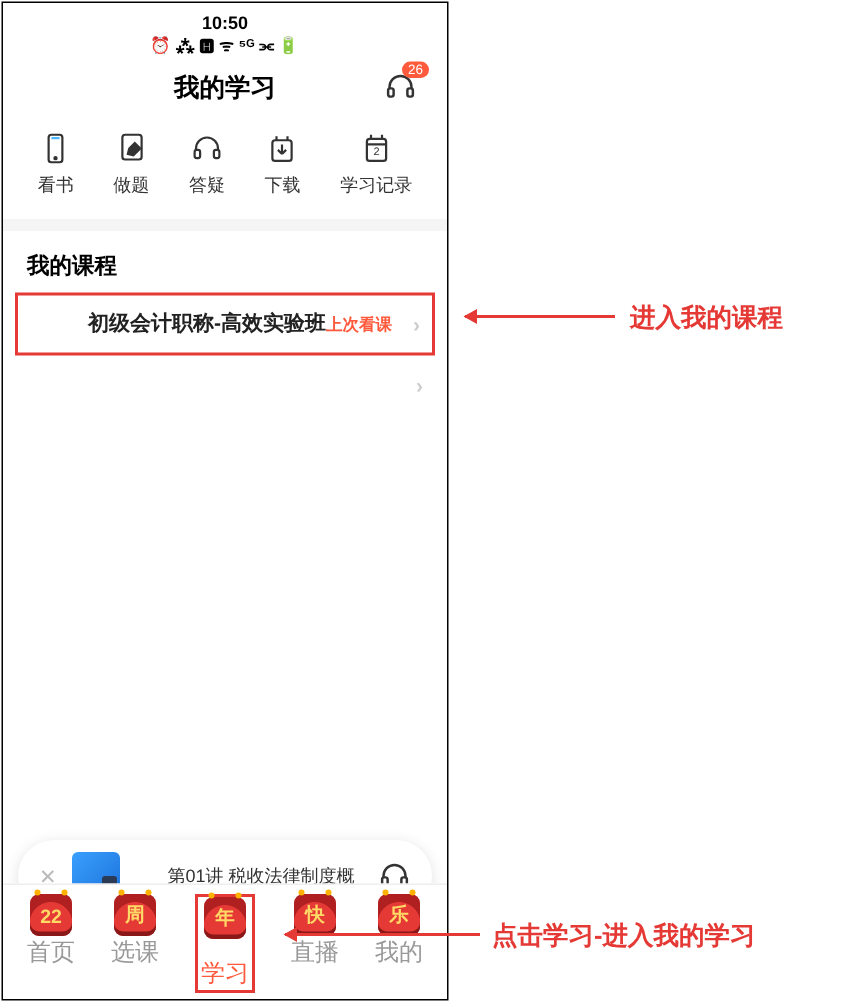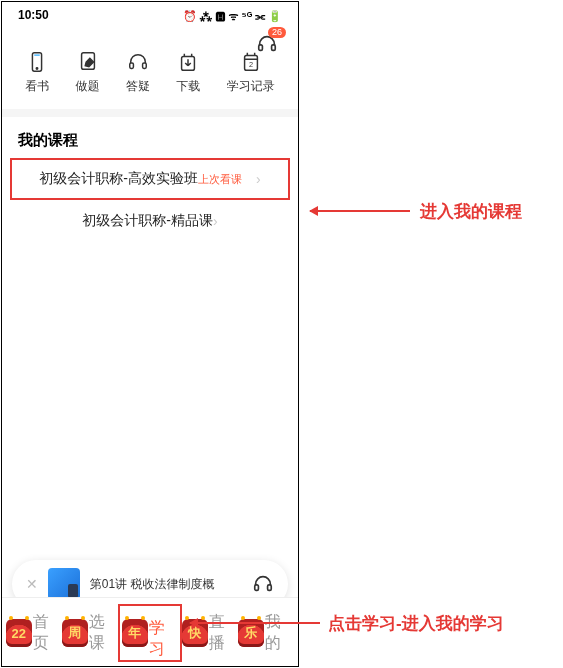--- a/index.html
+++ b/index.html
@@ -16,23 +16,25 @@
       height: 666px;
       border: 1px solid #000;
       position: absolute;
       left: 1px;
       top: 1px;
       background: #fff;
     }
     .status-bar {
       display: flex;
       justify-content: space-between;
+      align-items: center;
       padding: 6px 16px 2px;
       font-size: 12px;
       font-weight: 600;
+      flex-direction: column;
     }
     .status-icons { display: flex; gap: 2px; align-items: center; font-size: 11px; }
     .header {
       display: flex;
       align-items: center;
       justify-content: center;
       padding: 8px 16px 10px;
       position: relative;
     }
     .header-title { font-size: 17px; font-weight: 700; }
@@ -76,22 +78,23 @@
       background: #f5f5f5;
     }
     .section-title {
       padding: 14px 16px 8px;
       font-size: 15px;
       font-weight: 600;
     }
     .course-item {
       display: flex;
       align-items: center;
-      justify-content: center;
+      justify-content: flex-end;
       padding: 12px 16px;
+      font-weight: bold;
     }
     .course-item.highlighted {
       border: 2px solid #e53935;
       margin: 0 8px;
       padding: 10px 8px;
     }
     .course-name { font-size: 14px; color: #222; }
     .course-tag {
       font-size: 11px;
       color: #ff5a3c;
@@ -115,38 +118,38 @@
     }
     .close-x { font-size: 14px; color: #bbb; }
     .thumb {
       width: 32px;
       height: 32px;
       background: linear-gradient(135deg,#3aa0ff,#1b6fd8);
       border-radius: 4px;
       position: relative;
     }
     .thumb::after{content:"";position:absolute;right:2px;bottom:2px;width:10px;height:14px;background:#2b3a55;border-radius:2px;}
-    .player-text { flex: 1; }
+    .player-text { flex: 1; margin-left: 22px; }
     .player-title { font-size: 12px; color: #333; }
     .player-time { font-size: 10px; color: #999; }
     .headphone-btn { width: 22px; height: 22px; }
     .bottom-nav {
       position: absolute;
       bottom: 0;
       left: 0;
       right: 0;
       display: flex;
       justify-content: space-around;
       padding: 6px 4px 4px;
       border-top: 1px solid #eee;
       background: #fff;
     }
     .nav-item {
       display: flex;
-      flex-direction: row;
+      flex-direction: column;
       align-items: center;
       gap: 1px;
     }
     .nav-item.highlighted {
       border: 2px solid #e53935;
       padding: 0 2px;
     }
     .nav-icon {
       width: 28px;
       height: 28px;
@@ -187,20 +190,21 @@
 </head>
 <body>
 
 <div class="phone-frame">
   <div class="status-bar">
     <span>10:50</span>
     <span class="status-icons">⏰ ⁂ 🅷 ᯤ ⁵ᴳ ⫘ 🔋</span>
   </div>
 
   <div class="header">
+    <span class="header-title">我的学习</span>
     <div class="header-icon">
       <svg width="22" height="22" viewBox="0 0 24 24" fill="none" stroke="#333" stroke-width="1.8">
           <path d="M4 13v-1a8 8 0 0 1 16 0v1"></path>
           <rect x="3" y="13" width="4" height="6" rx="1.5"></rect>
           <rect x="17" y="13" width="4" height="6" rx="1.5"></rect>
         </svg>
       <span class="badge">26</span>
     </div>
   </div>
 
@@ -263,21 +267,20 @@
 
   <div class="course-item highlighted">
     <span class="course-name">初级会计职称-高效实验班</span>
     <span class="course-tag">
       <span>上次看课</span>
       <span class="chev">›</span>
     </span>
   </div>
 
   <div class="course-item">
-    <span class="course-name">初级会计职称-精品课</span>
     <span class="chev">›</span>
   </div>
 
   <div class="player-card">
     <span class="close-x">✕</span>
     <div class="thumb"></div>
     <div class="player-text">
       <div class="player-title">第01讲  税收法律制度概</div>
     </div>
     <span class="headphone-btn">

